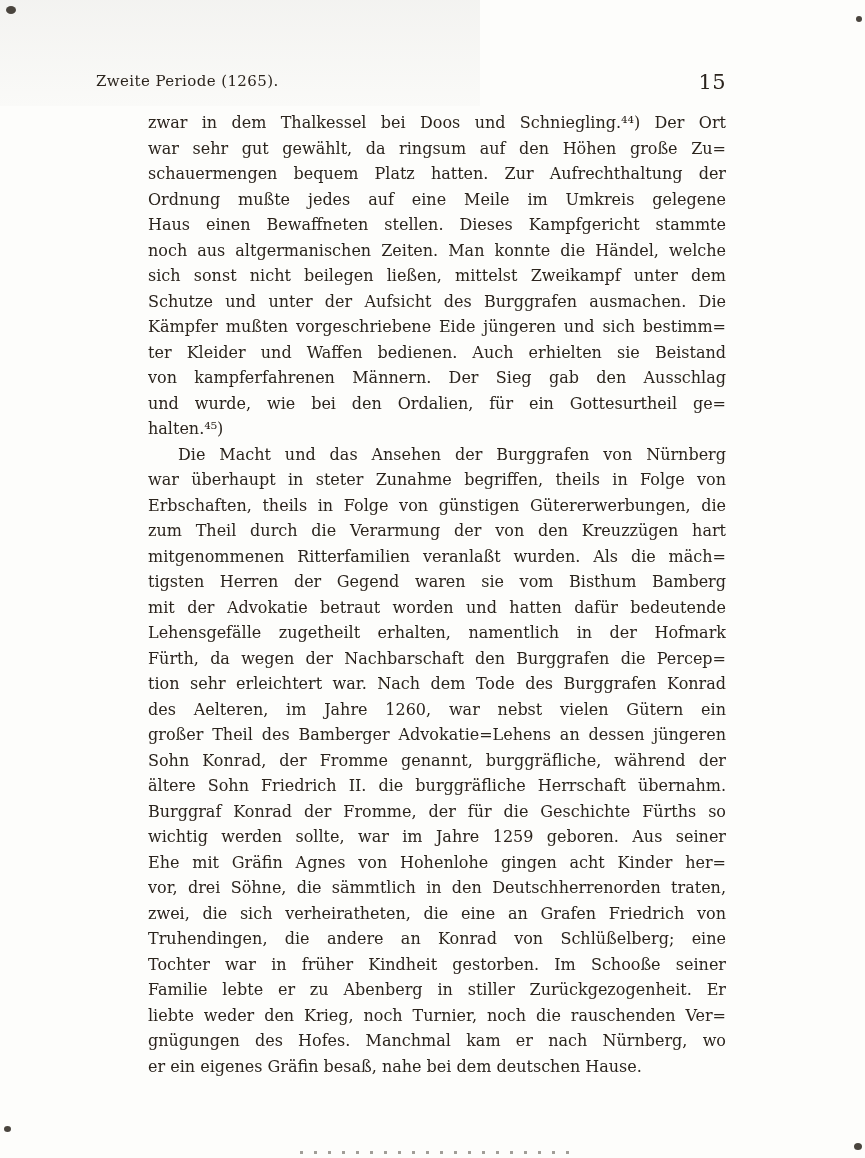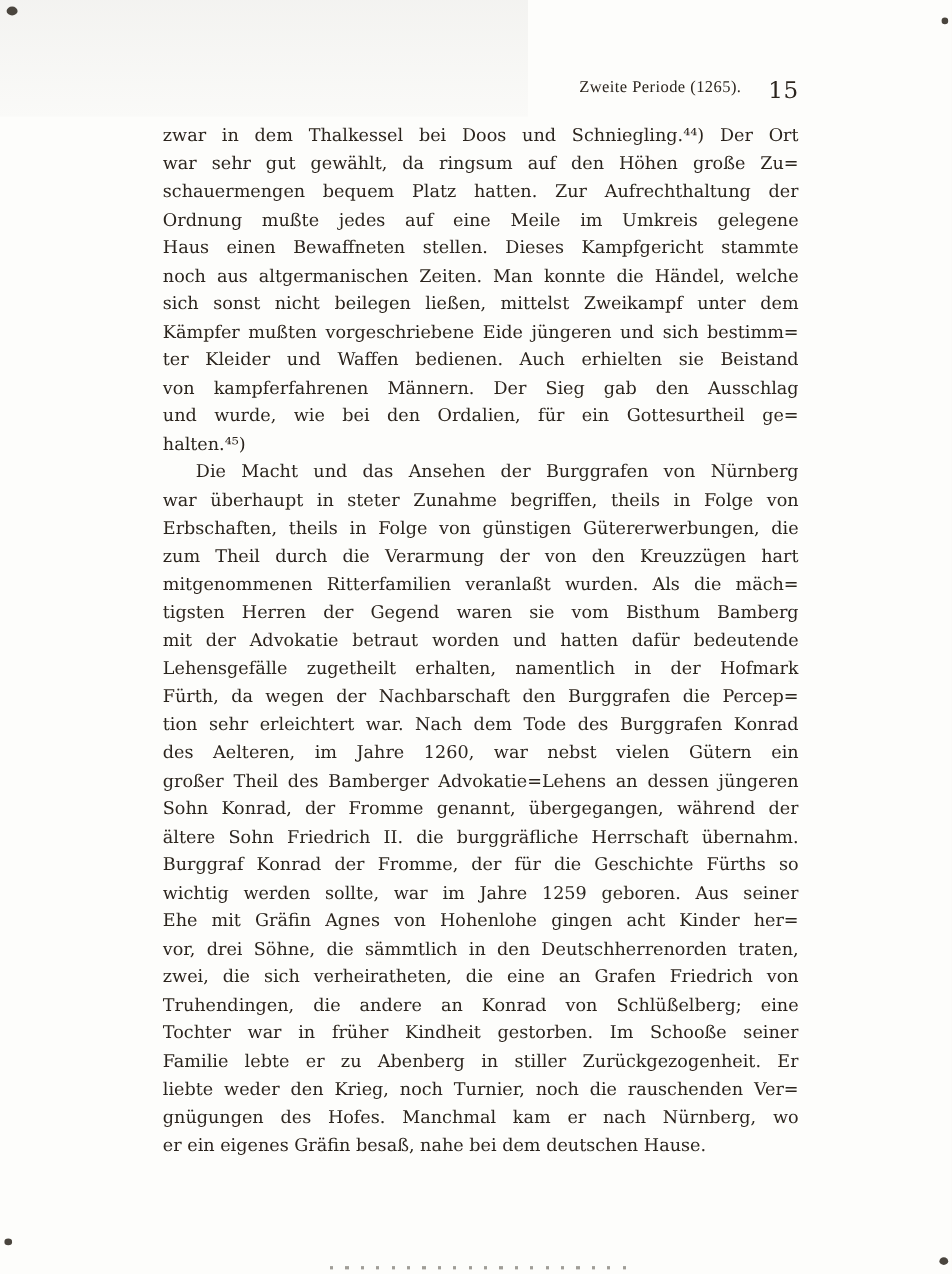--- a/index.html
+++ b/index.html
@@ -29,23 +29,22 @@
     position: absolute;
     top: 72px;
     left: 148px;
     width: 578px;
     height: 24px;
     font-size: 15px;
     letter-spacing: 0.4px;
   }
   .running-title {
     display: block;
-    text-align: right;
+    text-align: left;
     transform: translateX(-52px); 
-    font-family: Liberation Serif, serif;
   }
   .page-number {
     position: absolute;
     right: 0;
     top: -2px;
     font-size: 21px;
   }
   .page-text {
     position: absolute;
     top: 110px;
@@ -100,40 +99,41 @@
 
   <div class="page-text">
       <div class="paragraph">
         <div class="line">zwar in dem Thalkessel bei Doos und Schniegling.⁴⁴)  Der Ort</div>
         <div class="line">war sehr gut gewählt, da ringsum auf den Höhen große Zu=</div>
         <div class="line">schauermengen bequem Platz hatten.  Zur Aufrechthaltung der</div>
         <div class="line">Ordnung mußte jedes auf eine Meile im Umkreis gelegene</div>
         <div class="line">Haus einen Bewaffneten stellen.  Dieses Kampfgericht stammte</div>
         <div class="line">noch aus altgermanischen Zeiten.  Man konnte die Händel, welche</div>
         <div class="line">sich sonst nicht beilegen ließen, mittelst Zweikampf unter dem</div>
+        <div class="line">Schutze und unter der Aufsicht des Burggrafen ausmachen.  Die</div>
         <div class="line">Kämpfer mußten vorgeschriebene Eide jüngeren und sich bestimm=</div>
         <div class="line">ter Kleider und Waffen bedienen.  Auch erhielten sie Beistand</div>
         <div class="line">von kampferfahrenen Männern.  Der Sieg gab den Ausschlag</div>
         <div class="line">und wurde, wie bei den Ordalien, für ein Gottesurtheil ge=</div>
         <div class="line last">halten.⁴⁵)</div>
       </div>
       <div class="paragraph">
         <div class="line indent">Die Macht und das Ansehen der Burggrafen von Nürnberg</div>
         <div class="line">war überhaupt in steter Zunahme begriffen, theils in Folge von</div>
         <div class="line">Erbschaften, theils in Folge von günstigen Gütererwerbungen, die</div>
         <div class="line">zum Theil durch die Verarmung der von den Kreuzzügen hart</div>
         <div class="line">mitgenommenen Ritterfamilien veranlaßt wurden.  Als die mäch=</div>
         <div class="line">tigsten Herren der Gegend waren sie vom Bisthum Bamberg</div>
         <div class="line">mit der Advokatie betraut worden und hatten dafür bedeutende</div>
         <div class="line">Lehensgefälle zugetheilt erhalten, namentlich in der Hofmark</div>
         <div class="line">Fürth, da wegen der Nachbarschaft den Burggrafen die Percep=</div>
         <div class="line">tion sehr erleichtert war.  Nach dem Tode des Burggrafen Konrad</div>
         <div class="line">des Aelteren, im Jahre 1260, war nebst vielen Gütern ein</div>
         <div class="line">großer Theil des Bamberger Advokatie=Lehens an dessen jüngeren</div>
-        <div class="line">Sohn Konrad, der Fromme genannt, übergegangen, während der</div>
+        <div class="line">Sohn Konrad, der Fromme genannt, burggräfliche, während der</div>
         <div class="line">ältere Sohn Friedrich II. die burggräfliche Herrschaft übernahm.</div>
         <div class="line">Burggraf Konrad der Fromme, der für die Geschichte Fürths so</div>
         <div class="line">wichtig werden sollte, war im Jahre 1259 geboren.  Aus seiner</div>
         <div class="line">Ehe mit Gräfin Agnes von Hohenlohe gingen acht Kinder her=</div>
         <div class="line">vor, drei Söhne, die sämmtlich in den Deutschherrenorden traten,</div>
         <div class="line">zwei, die sich verheiratheten, die eine an Grafen Friedrich von</div>
         <div class="line">Truhendingen, die andere an Konrad von Schlüßelberg; eine</div>
         <div class="line">Tochter war in früher Kindheit gestorben.  Im Schooße seiner</div>
         <div class="line">Familie lebte er zu Abenberg in stiller Zurückgezogenheit.  Er</div>
         <div class="line">liebte weder den Krieg, noch Turnier, noch die rauschenden Ver=</div>

